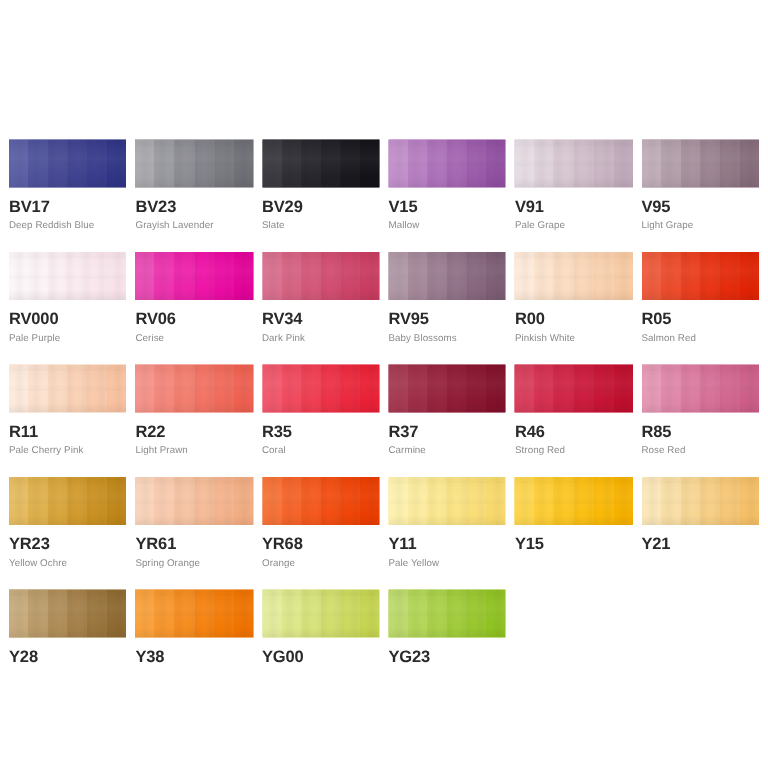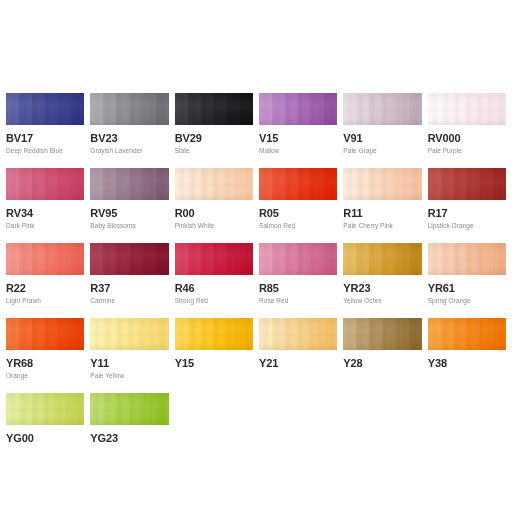--- a/index.html
+++ b/index.html
@@ -155,34 +155,62 @@
           <div class="band" style="background: rgb(209, 191, 203);"></div>
           <div class="band" style="background: rgb(201, 181, 195);"></div>
           <div class="band" style="background: rgb(192, 170, 186);"></div>
           <div class="chip-tex"></div>
           <div class="chip-tex2"></div>
         </div>
         <div class="swatch-code">V91</div>
         <div class="swatch-name">Pale Grape</div>
       </div>
       <div class="swatch-cell">
+        <div class="swatch-chip" style="background: rgb(164, 136, 153);">
+          <div class="band" style="background: rgb(192, 174, 185);"></div>
+          <div class="band" style="background: rgb(179, 159, 170);"></div>
+          <div class="band" style="background: rgb(168, 145, 158);"></div>
+          <div class="band" style="background: rgb(156, 132, 146);"></div>
+          <div class="band" style="background: rgb(145, 120, 134);"></div>
+          <div class="band" style="background: rgb(134, 108, 123);"></div>
+          <div class="chip-tex"></div>
+          <div class="chip-tex2"></div>
+        </div>
+        <div class="swatch-code">V95</div>
+        <div class="swatch-name">Light Grape</div>
+      </div>
+      <div class="swatch-cell">
         <div class="swatch-chip" style="background: rgb(251, 239, 243);">
           <div class="band" style="background: rgb(253, 246, 248);"></div>
           <div class="band" style="background: rgb(252, 243, 246);"></div>
           <div class="band" style="background: rgb(251, 239, 243);"></div>
           <div class="band" style="background: rgb(250, 235, 240);"></div>
           <div class="band" style="background: rgb(249, 231, 237);"></div>
           <div class="band" style="background: rgb(248, 227, 234);"></div>
           <div class="chip-tex"></div>
           <div class="chip-tex2"></div>
         </div>
         <div class="swatch-code">RV000</div>
         <div class="swatch-name">Pale Purple</div>
       </div>
       <div class="swatch-cell">
+        <div class="swatch-chip" style="background: rgb(237, 35, 171);">
+          <div class="band" style="background: rgb(233, 76, 181);"></div>
+          <div class="band" style="background: rgb(236, 51, 174);"></div>
+          <div class="band" style="background: rgb(238, 34, 171);"></div>
+          <div class="band" style="background: rgb(239, 20, 168);"></div>
+          <div class="band" style="background: rgb(234, 11, 162);"></div>
+          <div class="band" style="background: rgb(227, 3, 154);"></div>
+          <div class="chip-tex"></div>
+          <div class="chip-tex2"></div>
+        </div>
+        <div class="swatch-code">RV06</div>
+        <div class="swatch-name">Cerise</div>
+      </div>
+      <div class="swatch-cell">
         <div class="swatch-chip" style="background: rgb(216, 88, 127);">
           <div class="band" style="background: rgb(217, 112, 143);"></div>
           <div class="band" style="background: rgb(214, 99, 131);"></div>
           <div class="band" style="background: rgb(212, 88, 121);"></div>
           <div class="band" style="background: rgb(209, 77, 113);"></div>
           <div class="band" style="background: rgb(206, 68, 105);"></div>
           <div class="band" style="background: rgb(201, 60, 97);"></div>
           <div class="chip-tex"></div>
           <div class="chip-tex2"></div>
         </div>
@@ -239,48 +267,48 @@
           <div class="band" style="background: rgb(250, 209, 181);"></div>
           <div class="band" style="background: rgb(249, 201, 170);"></div>
           <div class="band" style="background: rgb(248, 194, 160);"></div>
           <div class="chip-tex"></div>
           <div class="chip-tex2"></div>
         </div>
         <div class="swatch-code">R11</div>
         <div class="swatch-name">Pale Cherry Pink</div>
       </div>
       <div class="swatch-cell">
-        <div class="swatch-chip" style="background: rgb(178, 59, 55);">
-          <div class="band" style="background: rgb(188, 79, 71);"></div>
-          <div class="band" style="background: rgb(182, 68, 61);"></div>
-          <div class="band" style="background: rgb(177, 59, 53);"></div>
-          <div class="band" style="background: rgb(171, 51, 45);"></div>
-          <div class="band" style="background: rgb(165, 44, 38);"></div>
-          <div class="band" style="background: rgb(158, 37, 31);"></div>
-          <div class="chip-tex"></div>
-          <div class="chip-tex2"></div>
-        </div>
-        <div class="swatch-code">R17</div>
-        <div class="swatch-name">Lipstick Orange</div>
-      </div>
-      <div class="swatch-cell">
         <div class="swatch-chip" style="background: rgb(243, 127, 110);">
           <div class="band" style="background: rgb(245, 148, 138);"></div>
           <div class="band" style="background: rgb(244, 135, 123);"></div>
           <div class="band" style="background: rgb(243, 126, 111);"></div>
           <div class="band" style="background: rgb(242, 115, 100);"></div>
           <div class="band" style="background: rgb(240, 106, 90);"></div>
           <div class="band" style="background: rgb(238, 96, 80);"></div>
           <div class="chip-tex"></div>
           <div class="chip-tex2"></div>
         </div>
         <div class="swatch-code">R22</div>
         <div class="swatch-name">Light Prawn</div>
       </div>
       <div class="swatch-cell">
+        <div class="swatch-chip" style="background: rgb(239, 56, 80);">
+          <div class="band" style="background: rgb(241, 88, 108);"></div>
+          <div class="band" style="background: rgb(240, 74, 94);"></div>
+          <div class="band" style="background: rgb(239, 62, 82);"></div>
+          <div class="band" style="background: rgb(237, 50, 71);"></div>
+          <div class="band" style="background: rgb(235, 40, 61);"></div>
+          <div class="band" style="background: rgb(233, 32, 53);"></div>
+          <div class="chip-tex"></div>
+          <div class="chip-tex2"></div>
+        </div>
+        <div class="swatch-code">R35</div>
+        <div class="swatch-name">Coral</div>
+      </div>
+      <div class="swatch-cell">
         <div class="swatch-chip" style="background: rgb(153, 34, 63);">
           <div class="band" style="background: rgb(166, 58, 82);"></div>
           <div class="band" style="background: rgb(159, 46, 72);"></div>
           <div class="band" style="background: rgb(152, 36, 63);"></div>
           <div class="band" style="background: rgb(145, 28, 55);"></div>
           <div class="band" style="background: rgb(138, 22, 48);"></div>
           <div class="band" style="background: rgb(131, 16, 42);"></div>
           <div class="chip-tex"></div>
           <div class="chip-tex2"></div>
         </div>

